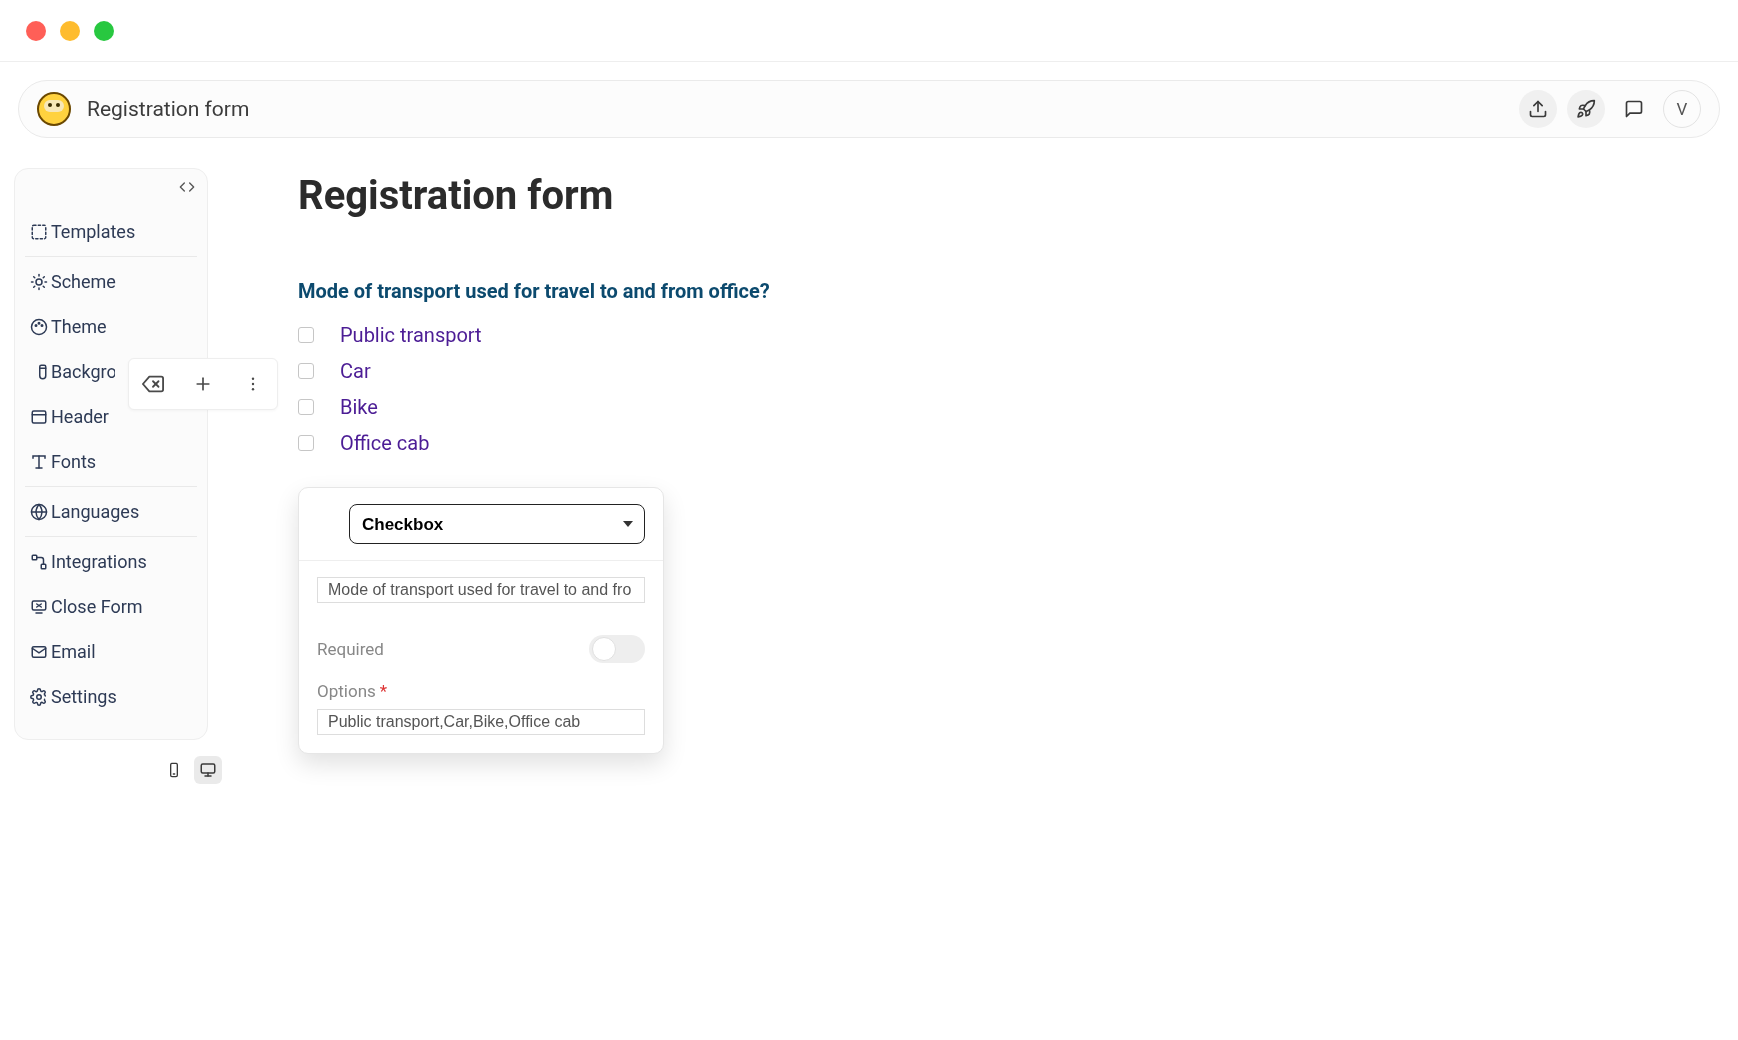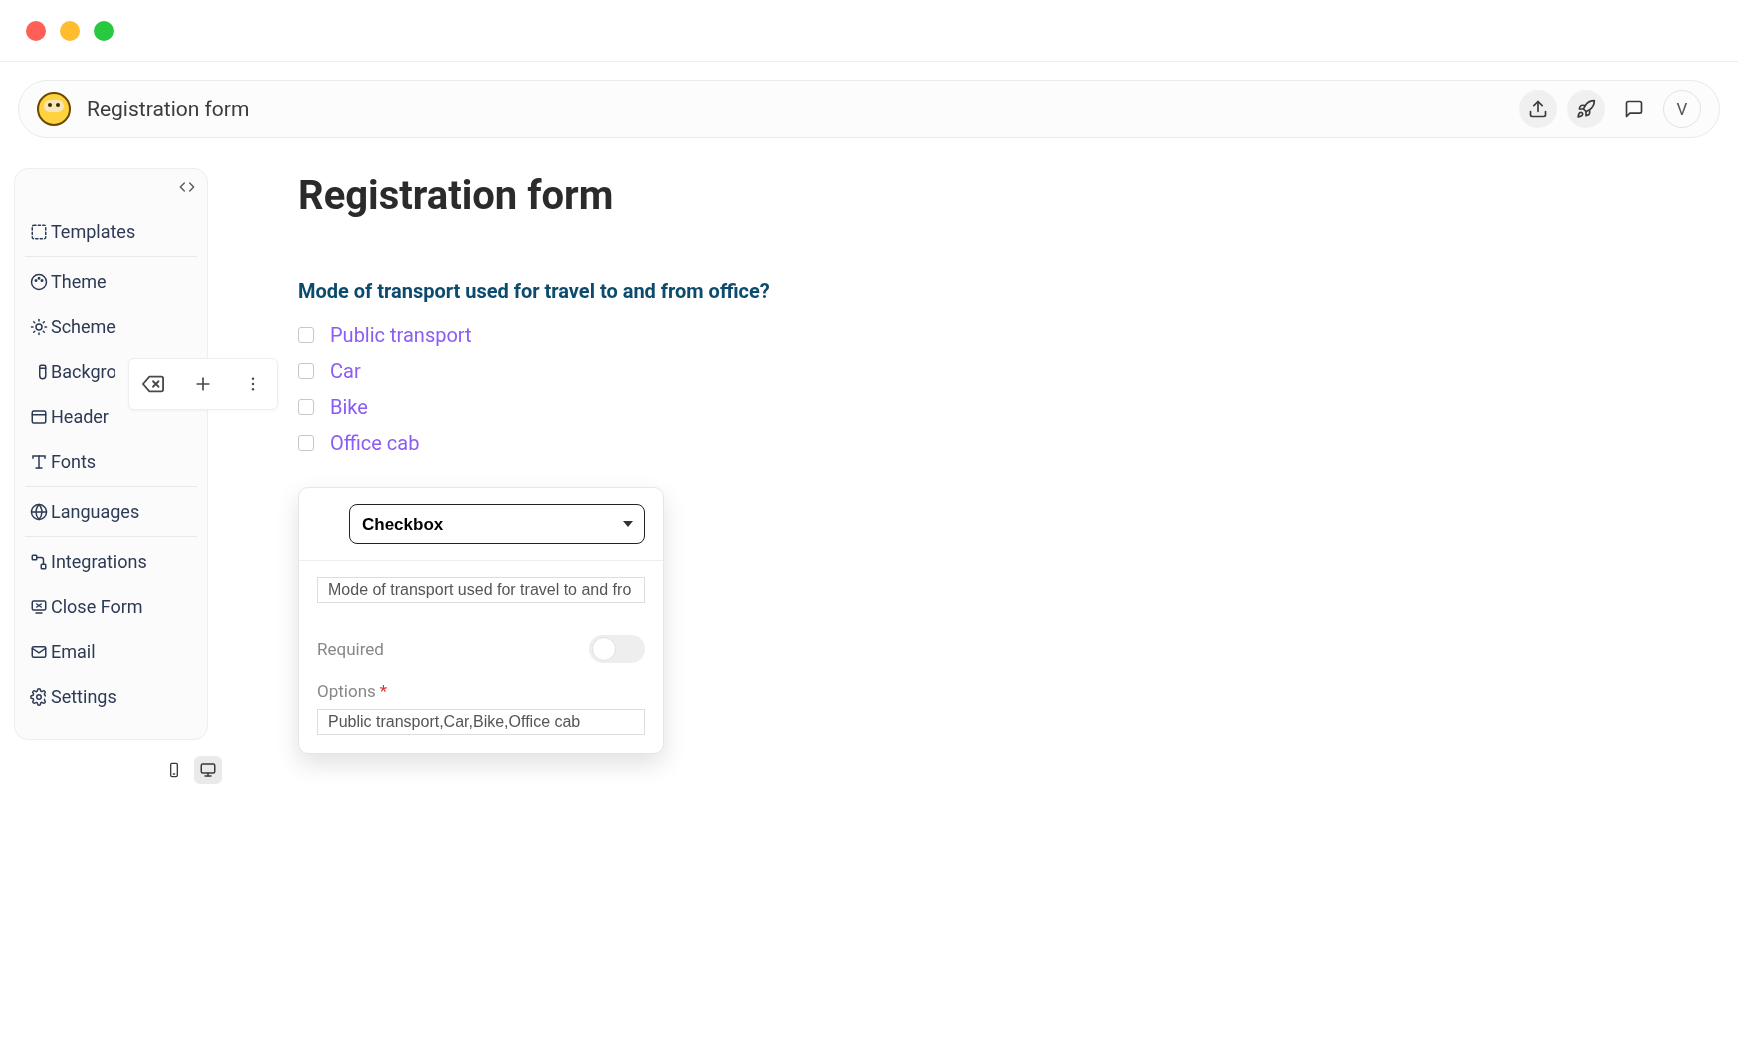--- a/index.html
+++ b/index.html
@@ -129,21 +129,21 @@
   display: flex; align-items: center;
   padding: 0 10px;
   gap: 22px;
 }
 .ft-btn { width: 28px; height: 28px; display:flex; align-items:center; justify-content:center; cursor:pointer; color:#4a4a4a; }
 
 .main { flex: 1; padding: 0 0 0 74px; }
 .form-title { font-size: 40px; font-weight: 700; color: #2b2b2b; margin-top: 4px; }
 .question { margin-top: 60px; font-size: 20px; font-weight: 700; color: #0c4a6e; }
 .options-list { margin-top: 14px; }
-.opt-row { display: flex; align-items: center; gap: 16px; font-size: 20px; color: #8b5cf6; padding: 6px 0; }
+.opt-row { display: flex; align-items: center; gap: 26px; font-size: 20px; color: #4c1d95; padding: 6px 0; }
 .cb {
   width: 16px; height: 16px;
   border: 1.5px solid #c6c6c6;
   border-radius: 3px;
 }
 
 .editor-card {
   margin-top: 26px;
   width: 366px;
   background: #fff;
@@ -260,45 +260,45 @@
           <svg width="18" height="18" viewBox="0 0 24 24" fill="none" stroke="currentColor" stroke-width="2" stroke-linecap="round">
               <rect x="3" y="3" width="18" height="18" rx="2" stroke-dasharray="3 3"></rect>
             </svg>
         </span>
         <span class="sb-label">Templates</span>
       </div>
       <div class="sb-divider"></div>
 
       <div class="sb-item">
         <span class="sb-icon">
-          <svg width="18" height="18" viewBox="0 0 24 24" fill="none" stroke="currentColor" stroke-width="2" stroke-linecap="round" stroke-linejoin="round">
-              <circle cx="12" cy="12" r="10"></circle>
-              <circle cx="8" cy="10" r="1"></circle>
-              <circle cx="12" cy="7" r="1"></circle>
-              <circle cx="16" cy="10" r="1"></circle>
-            </svg>
-        </span>
-        <span class="sb-label">Theme</span>
-      </div>
-
-      <div class="sb-item">
-        <span class="sb-icon">
           <svg width="18" height="18" viewBox="0 0 24 24" fill="none" stroke="currentColor" stroke-width="2" stroke-linecap="round">
               <circle cx="12" cy="12" r="4"></circle>
               <line x1="12" y1="2" x2="12" y2="4"></line>
               <line x1="12" y1="20" x2="12" y2="22"></line>
               <line x1="4.93" y1="4.93" x2="6.34" y2="6.34"></line>
               <line x1="17.66" y1="17.66" x2="19.07" y2="19.07"></line>
               <line x1="2" y1="12" x2="4" y2="12"></line>
               <line x1="20" y1="12" x2="22" y2="12"></line>
               <line x1="4.93" y1="19.07" x2="6.34" y2="17.66"></line>
               <line x1="17.66" y1="6.34" x2="19.07" y2="4.93"></line>
             </svg>
         </span>
         <span class="sb-label">Scheme</span>
+      </div>
+
+      <div class="sb-item">
+        <span class="sb-icon">
+          <svg width="18" height="18" viewBox="0 0 24 24" fill="none" stroke="currentColor" stroke-width="2" stroke-linecap="round" stroke-linejoin="round">
+              <circle cx="12" cy="12" r="10"></circle>
+              <circle cx="8" cy="10" r="1"></circle>
+              <circle cx="12" cy="7" r="1"></circle>
+              <circle cx="16" cy="10" r="1"></circle>
+            </svg>
+        </span>
+        <span class="sb-label">Theme</span>
       </div>
 
       <div class="sb-item">
         <span class="sb-icon">
           <svg width="18" height="18" viewBox="0 0 24 24" fill="none" stroke="currentColor" stroke-width="2" stroke-linecap="round" stroke-linejoin="round">
               <path d="M19 3h-4a2 2 0 0 0-2 2v12a4 4 0 0 0 8 0V5a2 2 0 0 0-2-2z"></path>
               <path d="M13 7h8"></path>
             </svg>
         </span>
         <span class="sb-label" style="max-width:64px;">Backgro</span>

